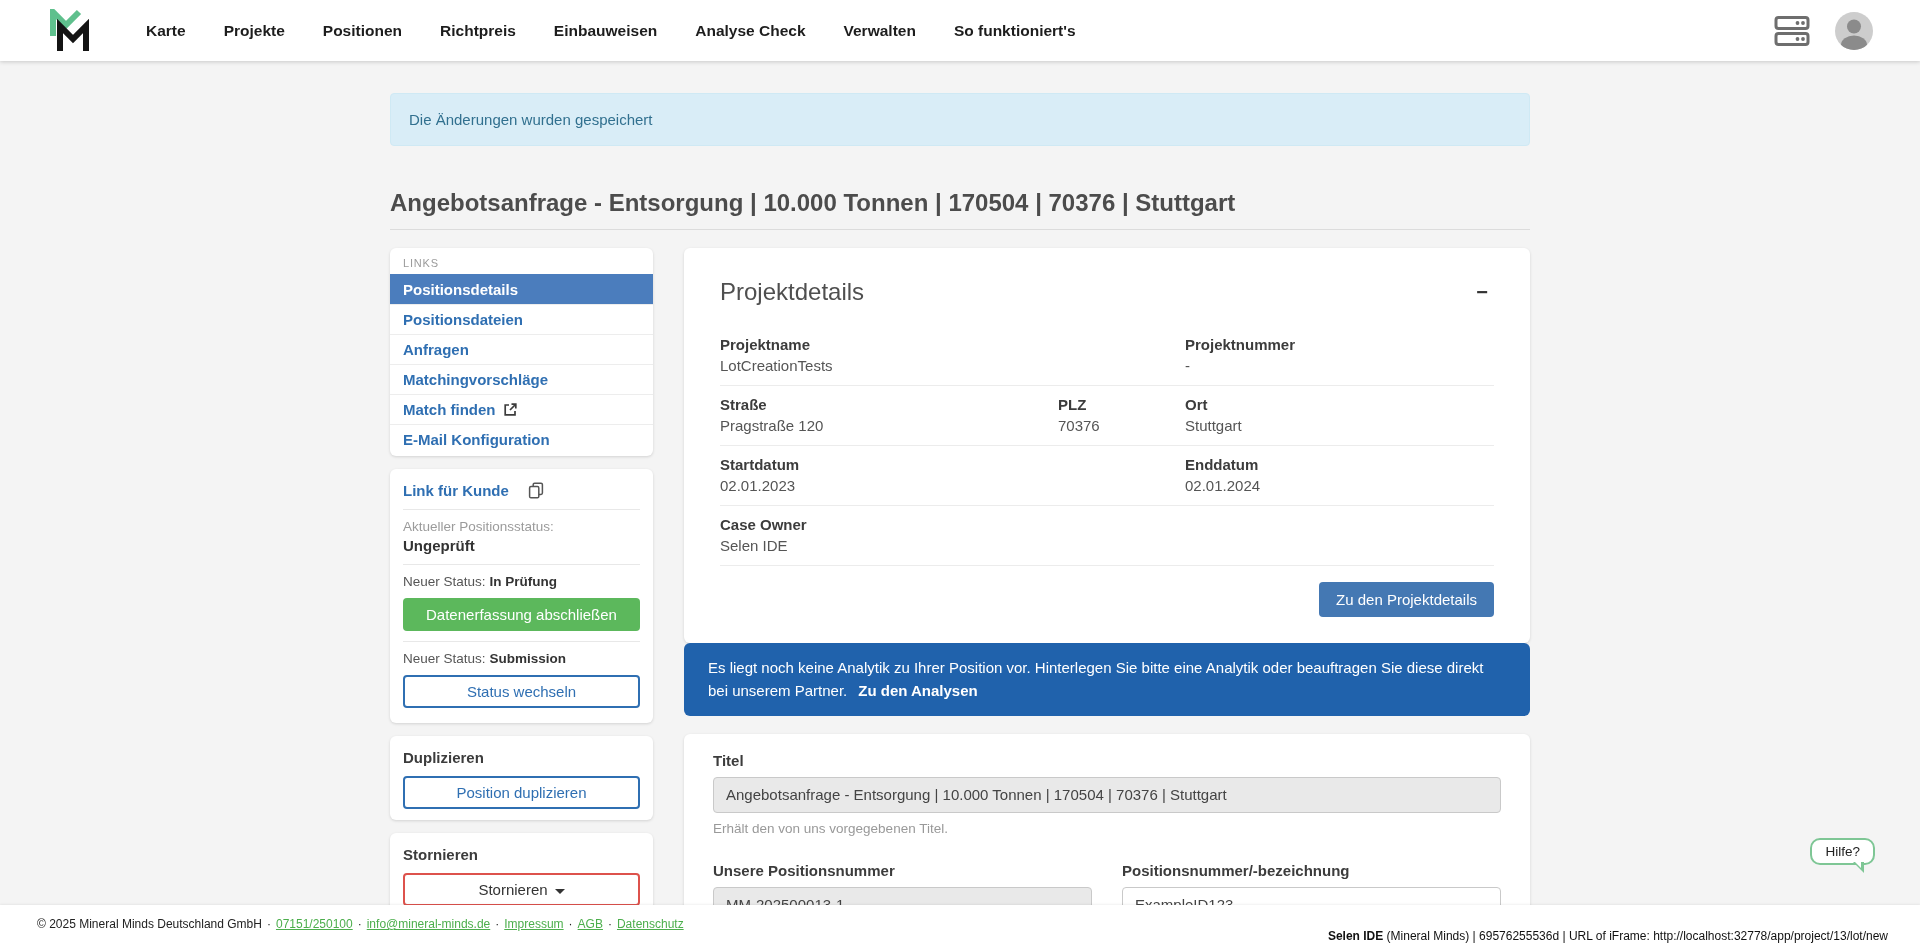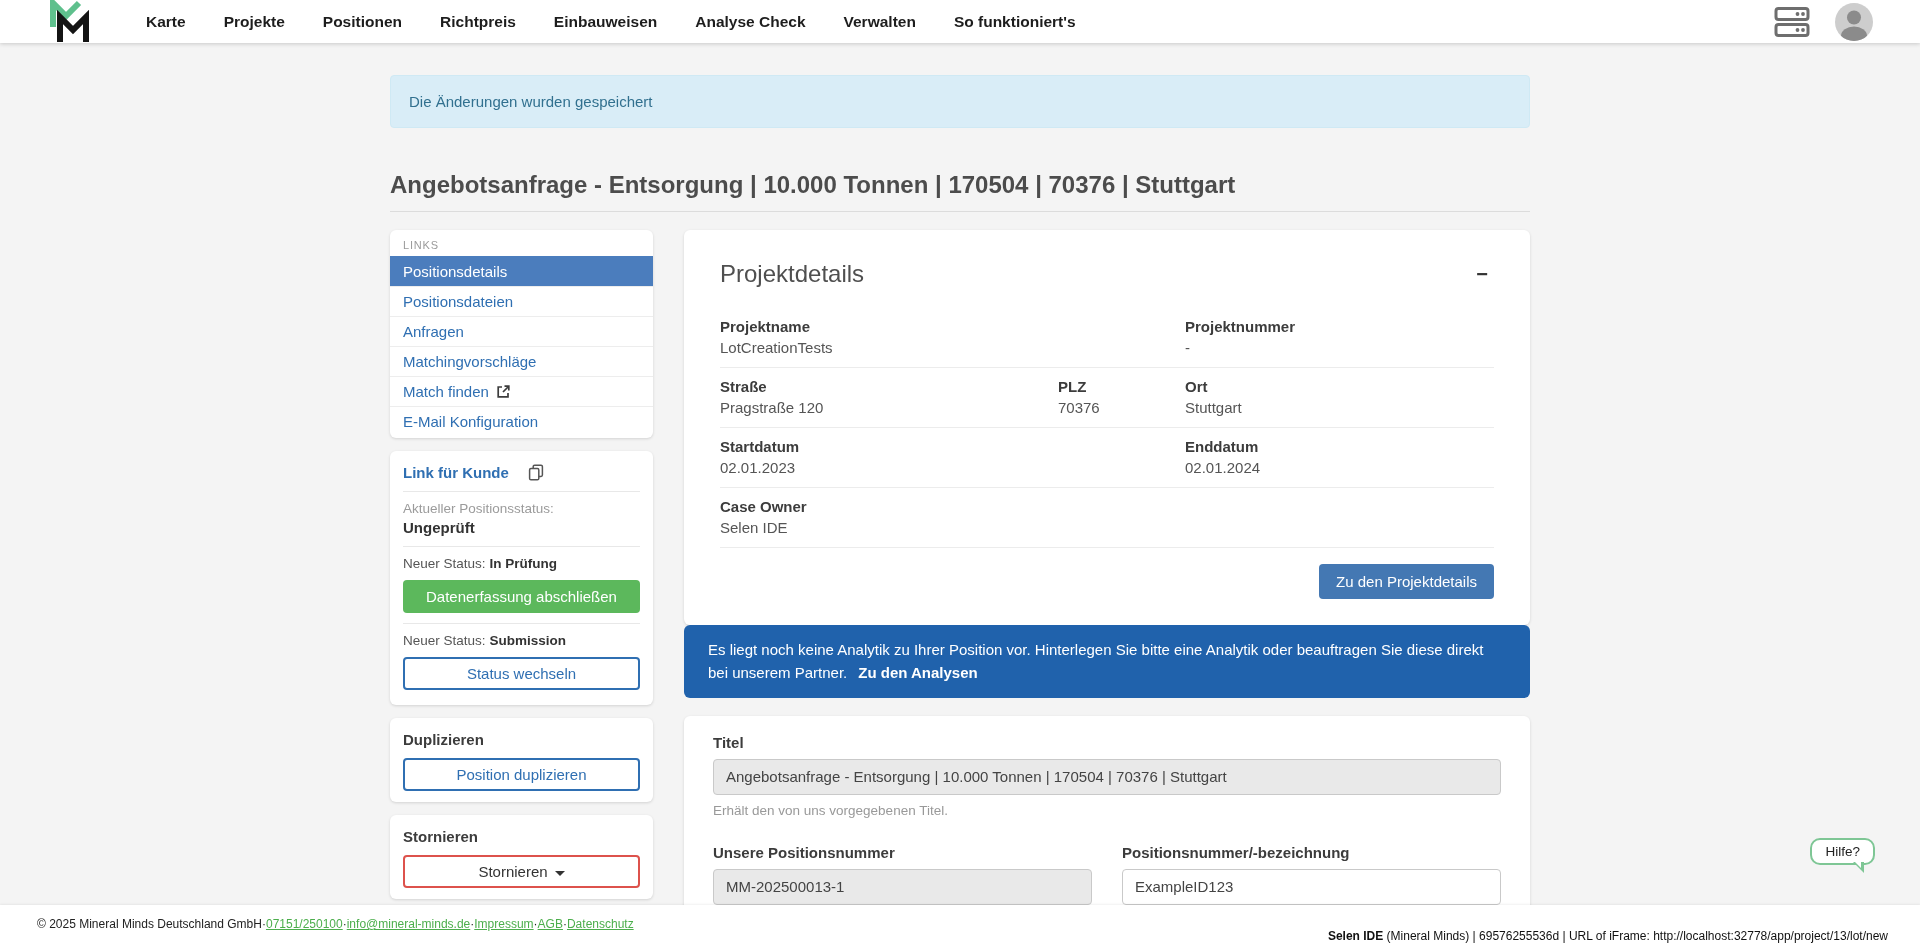--- a/index.html
+++ b/index.html
@@ -2,21 +2,21 @@
 <html><head>
 <meta charset="utf-8">
 <style>
   * { margin:0; padding:0; box-sizing:border-box; }
   html,body { width:1920px; height:943px; overflow:hidden; }
   body {
     font-family:"Liberation Sans", sans-serif;
     background:#f4f4f4; color:#333; position:relative;
   }
   
-  .navbar { height:43px; background:#fff; box-shadow:0 1px 4px rgba(0,0,0,.18);
+  .navbar { height:61px; background:#fff; box-shadow:0 1px 4px rgba(0,0,0,.18);
     display:flex; align-items:center; padding:0 46px; position:relative; z-index:10; }
   .logo { cursor:pointer; display:flex; align-items:center; }
   .nav-items { display:flex; gap:38px; margin-left:54px; list-style:none; }
   .nav-item { font-size:15.5px; font-weight:bold; color:#1d1d1d; cursor:pointer; white-space:nowrap; }
   .nav-right { margin-left:auto; display:flex; align-items:center; gap:24px; }
   .nav-right .icon-btn { cursor:pointer; display:flex; align-items:center; }
 
   
   .container { width:1140px; margin:0 auto; }
   .alert-info { margin-top:32px; background:#d9edf7; border:1px solid #cfe9f4; border-radius:4px;
@@ -24,21 +24,21 @@
   .page-title { margin-top:43px; font-size:24px; font-weight:bold; color:#4c4c4c;
     padding-bottom:12px; border-bottom:1px solid #dcdcdc; }
   .content { display:flex; margin-top:18px; align-items:flex-start; }
   .card { background:#fff; border-radius:6px; box-shadow:0 1px 3px rgba(0,0,0,.14); }
 
   
   .sidebar { width:263px; flex:none; margin-right:31px; }
   .links-card { overflow:hidden; padding-bottom:2px; }
   .links-header { font-size:11px; color:#9b9b9b; letter-spacing:.8px; padding:9px 13px 5px; }
   .link-item { display:flex; align-items:center; gap:7px; padding:6px 13px; font-size:15px;
-    font-weight:normal; color:#2f6fb2; border-top:1px solid #ededed; cursor:pointer; }
+    font-weight:bold; color:#2f6fb2; border-top:1px solid #ededed; cursor:pointer; }
   .link-item.active { background:#4b7dbd; color:#fff; border-top-color:#4b7dbd; }
   .side-card { margin-top:13px; padding:11px 13px; }
   .customer-link { font-size:15px; font-weight:bold; color:#2f6fb2; display:flex; align-items:center;
     gap:19px; padding:2px 0 10px; cursor:pointer; }
   .sec { border-top:1px solid #e8e8e8; padding:9px 0 10px; }
   .sec.last { padding-bottom:4px; }
   .muted-label { color:#9b9b9b; font-size:13.5px; }
   .status-value { font-weight:bold; color:#333; font-size:15px; margin-top:3px; }
   .new-status { font-size:13.5px; color:#555; margin-bottom:9px; }
   .new-status .b { font-weight:bold; color:#333; margin-left:4px; }
@@ -84,21 +84,21 @@
     border-radius:10px; padding:4px 13px; font-size:13.5px; color:#222; cursor:pointer; z-index:30; }
   .help-bubble::after { content:""; position:absolute; right:9px; bottom:-10px; width:0; height:0;
     border-left:11px solid transparent; border-top:11px solid #7ec695; }
   .help-bubble::before { content:""; position:absolute; right:12px; bottom:-5px; width:0; height:0;
     border-left:7px solid transparent; border-top:7px solid #fff; z-index:1; }
 
   
   .footer { position:fixed; left:0; bottom:0; width:100%; height:38px; background:#fff;
     display:flex; align-items:center; justify-content:space-between; padding:0 32px 0 37px;
     font-size:12px; color:#222; z-index:20; box-shadow:0 -1px 2px rgba(0,0,0,.06); }
-  .footer-left { display:flex; align-items:center; }
+  .footer-left { display:flex; align-items:center; gap:5px; }
   .footer-left a { color:#4cae4c; text-decoration:underline; cursor:pointer; }
   .footer-right { color:#111;margin-top:24px; }
   .footer-right .bold { font-weight:bold; }
   .footer-right .rest { white-space:pre; }
 </style>
 </head>
 <body>
 
 <header class="navbar">
   <div class="logo">

